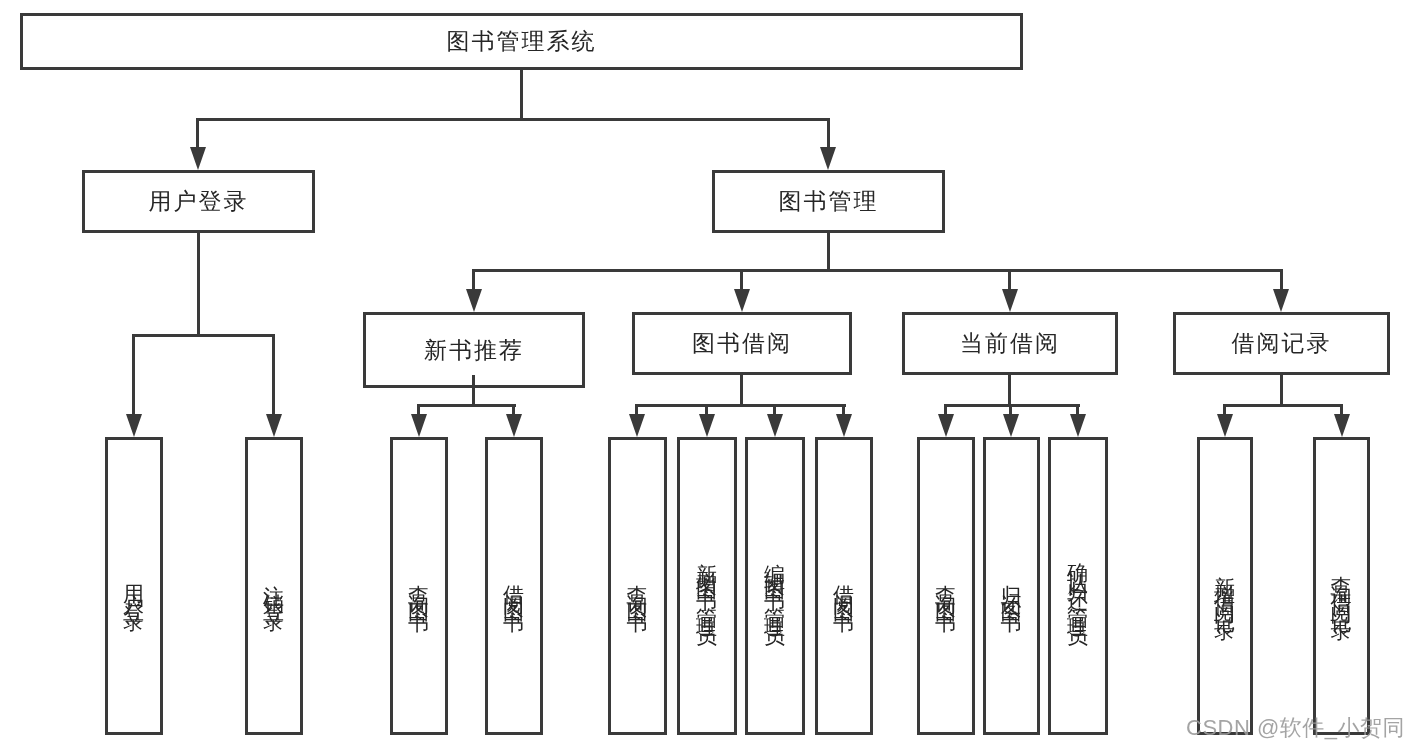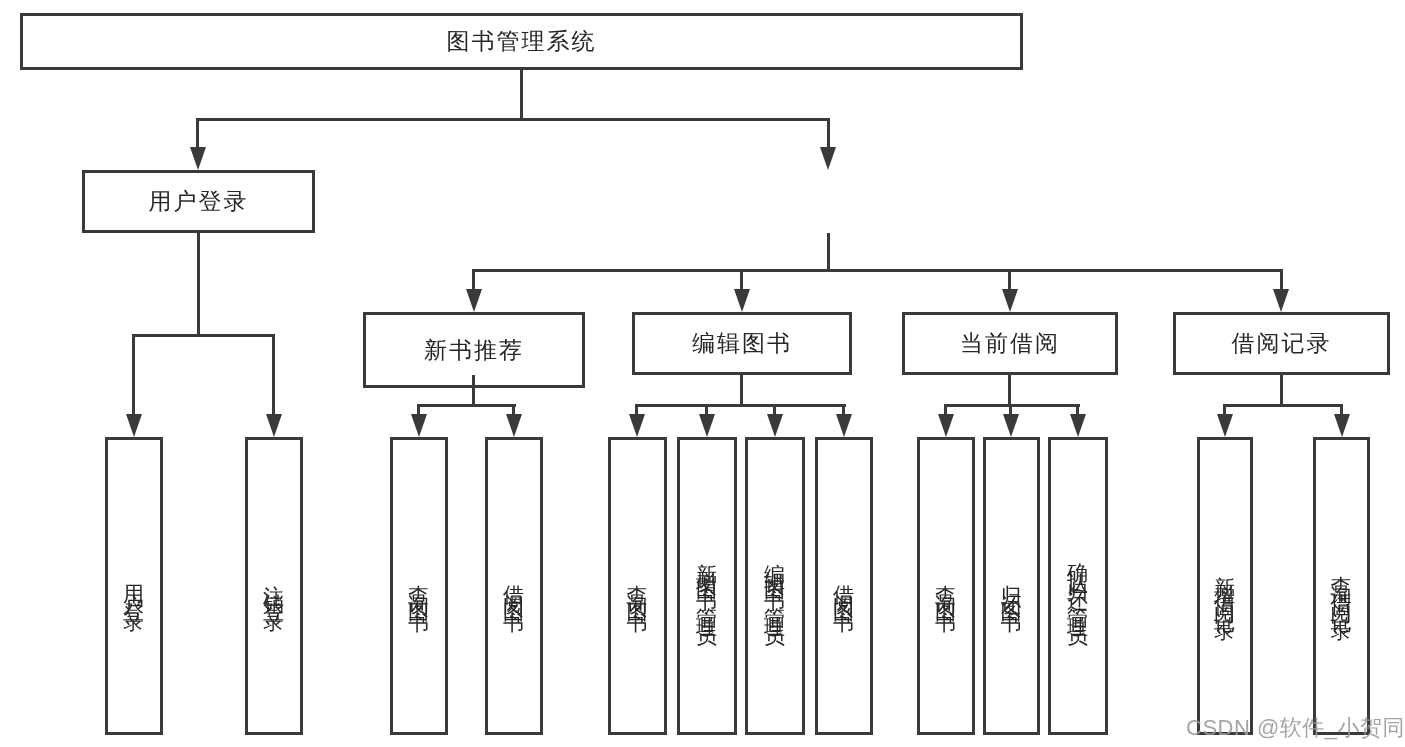--- a/index.html
+++ b/index.html
@@ -38,23 +38,24 @@
   }
 </style>
 </head>
 <body>
 
 <div id="canvas">
 
   <div class="box hbox" style="left:20px;top:13px;width:1003px;height:57px">图书管理系统</div>
 
   <div class="box hbox" style="left:82px;top:170px;width:233px;height:63px">用户登录</div>
+  <div class="box hbox" style="left:712px;top:170px;width:233px;height:63px">图书管理</div>
 
   <div class="box hbox" style="left:363px;top:312px;width:222px;height:76px">新书推荐</div>
-  <div class="box hbox" style="left:632px;top:312px;width:220px;height:63px">编辑图书</div>
+  <div class="box hbox" style="left:632px;top:312px;width:220px;height:63px">图书借阅</div>
   <div class="box hbox" style="left:1173px;top:312px;width:217px;height:63px">借阅记录</div>
   <div class="box hbox" style="left:902px;top:312px;width:216px;height:63px">当前借阅</div>
 
   <div class="box leaf" style="left:105px;width:58px">用户登录</div>
   <div class="box leaf" style="left:245px;width:58px">注销登录</div>
 
   <div class="box leaf" style="left:390px;width:58px">查询图书</div>
   <div class="box leaf" style="left:485px;width:58px">借阅图书</div>
 
   <div class="box leaf" style="left:608px;width:59px">查询图书</div>

